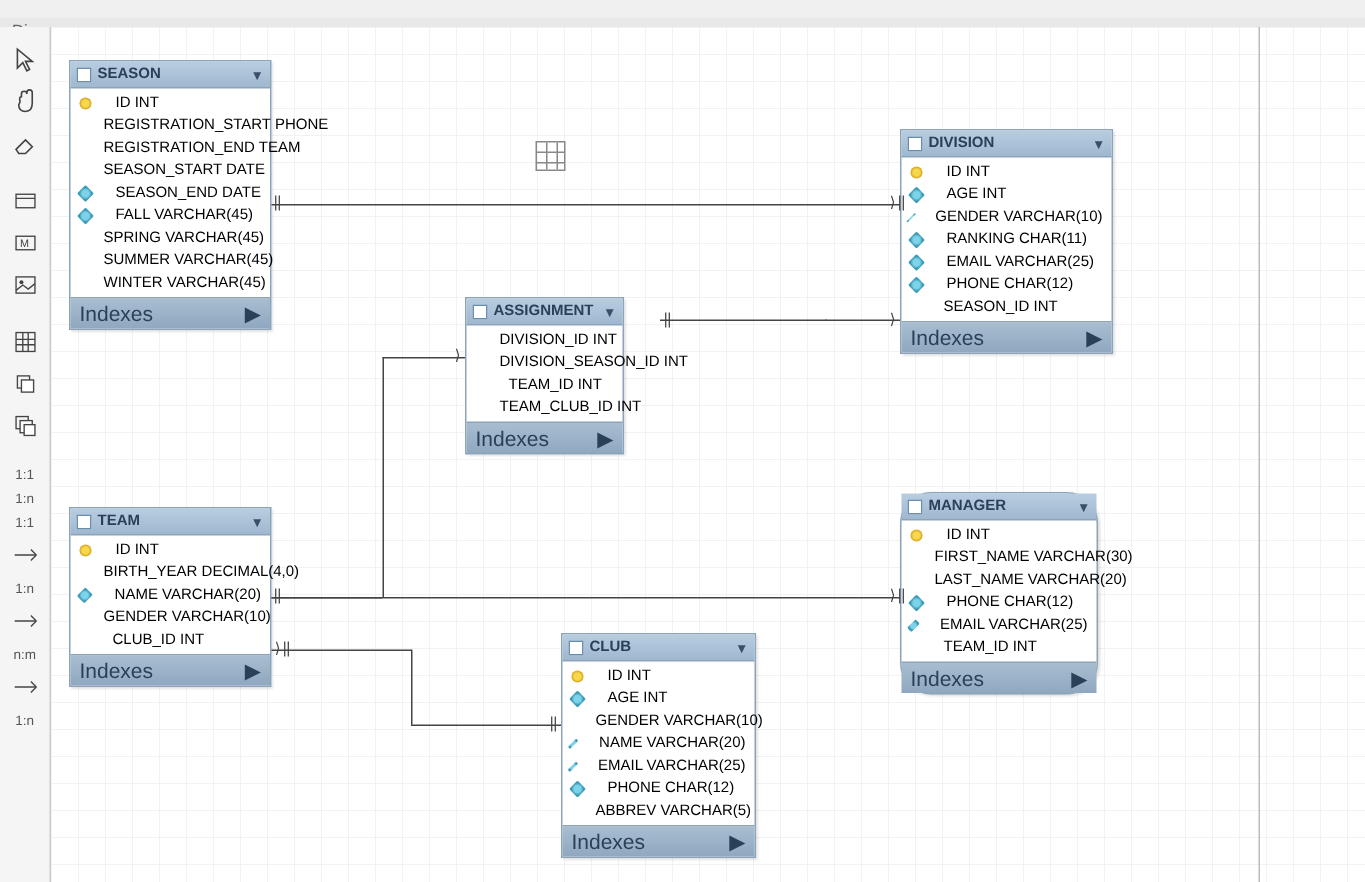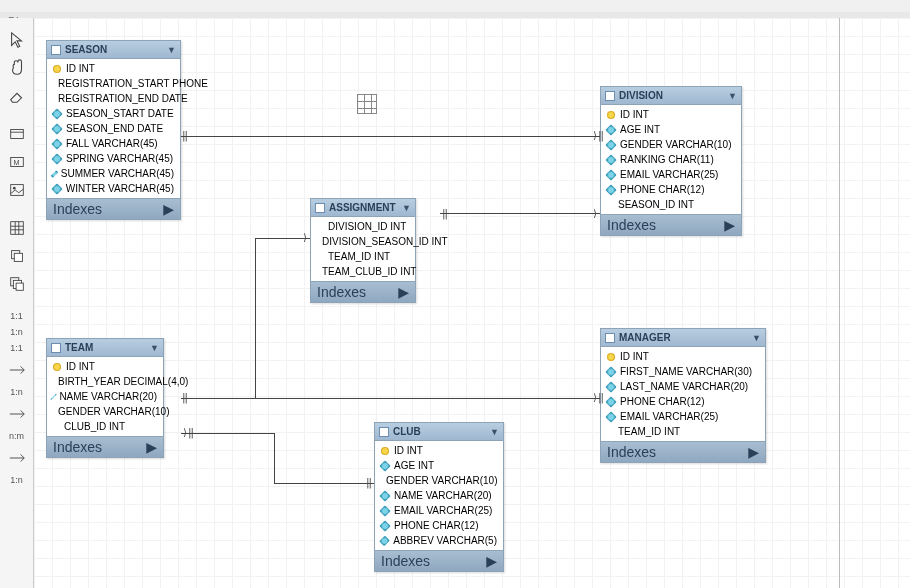--- a/index.html
+++ b/index.html
@@ -15,21 +15,21 @@
   .canvas { position: absolute; top: 18px; left: 34px; right: 0; bottom: 0; background: #fff; background-image: linear-gradient(#f2f2f2 1px, transparent 1px), linear-gradient(90deg, #f2f2f2 1px, transparent 1px); background-size: 18px 18px; overflow: hidden; }
   .canvas-divider { position: absolute; top: 0; bottom: 0; right: 70px; width: 1px; background: #bbb; }
   
   .entity { position: absolute; background: #fff; border: 1px solid #8ca3b8; font-size: 10px; box-shadow: 1px 1px 2px rgba(0,0,0,0.15); }
   .entity-header { background: linear-gradient(#b8cde0, #9fb8d0); border-bottom: 1px solid #8ca3b8; padding: 3px 4px; display: flex; align-items: center; justify-content: space-between; }
   .entity-header-left { display: flex; align-items: center; gap: 4px; }
   .entity-icon { width: 10px; height: 10px; background: #fff; border: 1px solid #6a8db0; }
   .entity-title { font-weight: bold; font-size: 10px; color: #2a4058; }
   .entity-arrow { font-size: 9px; color: #3a5068; }
   .entity-body { padding: 2px 0; }
-  .col { display: flex; align-items: center; padding: 2px 6px; gap: 5px; white-space: nowrap; }
+  .col { display: flex; align-items: center; padding: 2px 6px; gap: 16px; white-space: nowrap; }
   .col-icon { width: 8px; height: 8px; display: inline-block; }
   .col-icon.pk { background: radial-gradient(circle, #f7d84a 40%, #d4a017 70%); border-radius: 50%; }
   .col-icon.reg { background: radial-gradient(circle, #7dd3e8 40%, #3a9bb8 70%); border-radius: 50%; transform: rotate(45deg); border-radius: 1px; }
   .col-icon.fk { width: 6px; height: 6px; }
   .entity-footer { background: linear-gradient(#a8bdd0, #8fa8c0); border-top: 1px solid #8ca3b8; padding: 2px 6px; display: flex; justify-content: space-between; font-size: 14px; color: #2a4058; }
   
   .rel-line { position: absolute; background: #444; }
   .rel-h { height: 1px; }
   .rel-v { width: 1px; }
   .crow { position: absolute; font-family: monospace; font-size: 10px; color: #444; }
@@ -153,21 +153,21 @@
           <div class="col">
             <span class="col-icon pk"></span>
             <span>ID INT</span>
           </div>
           <div class="col">
             <span class="col-icon reg"></span>
             <span>REGISTRATION_START PHONE</span>
           </div>
           <div class="col">
             <span class="col-icon reg"></span>
-            <span>REGISTRATION_END DATE</span>
+            <span>REGISTRATION_END TEAM</span>
           </div>
           <div class="col">
             <span class="col-icon reg"></span>
             <span>SEASON_START DATE</span>
           </div>
           <div class="col">
             <span class="col-icon reg"></span>
             <span>SEASON_END DATE</span>
           </div>
           <div class="col">
@@ -259,21 +259,21 @@
           <div class="col">
             <span class="col-icon fk"></span>
             <span>TEAM_CLUB_ID INT</span>
           </div>
         </div>
         <div class="entity-footer">
           <span>Indexes</span>
           <span>▶</span>
         </div>
       </div>
-      <div class="entity" style="left: 12px; top: 320px; width: 118px;">
+      <div class="entity" style="left: 12px; top: 320px; width: 135px;">
         <div class="entity-header">
           <div class="entity-header-left">
             <span class="entity-icon"></span>
             <span class="entity-title">TEAM</span>
           </div>
           <span class="entity-arrow">▼</span>
         </div>
         <div class="entity-body">
           <div class="col">
             <span class="col-icon pk"></span>
@@ -294,21 +294,21 @@
           <div class="col">
             <span class="col-icon fk"></span>
             <span>CLUB_ID INT</span>
           </div>
         </div>
         <div class="entity-footer">
           <span>Indexes</span>
           <span>▶</span>
         </div>
       </div>
-      <div class="entity" style="left: 566px; top: 310px; width: 166px;">
+      <div class="entity" style="left: 566px; top: 310px; width: 132px; border-radius: 21px;">
         <div class="entity-header">
           <div class="entity-header-left">
             <span class="entity-icon"></span>
             <span class="entity-title">MANAGER</span>
           </div>
           <span class="entity-arrow">▼</span>
         </div>
         <div class="entity-body">
           <div class="col">
             <span class="col-icon pk"></span>

